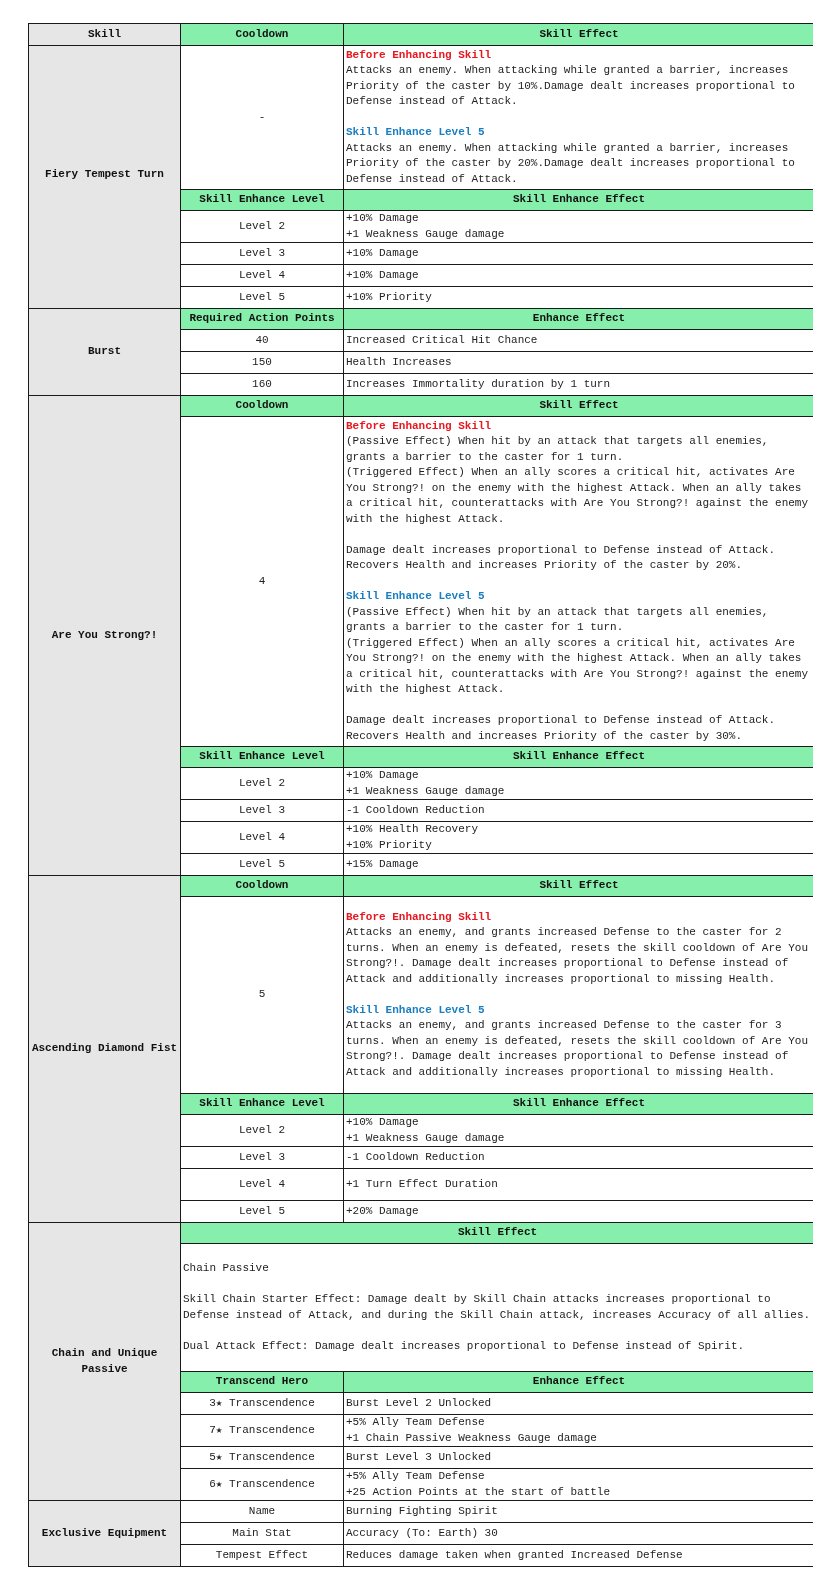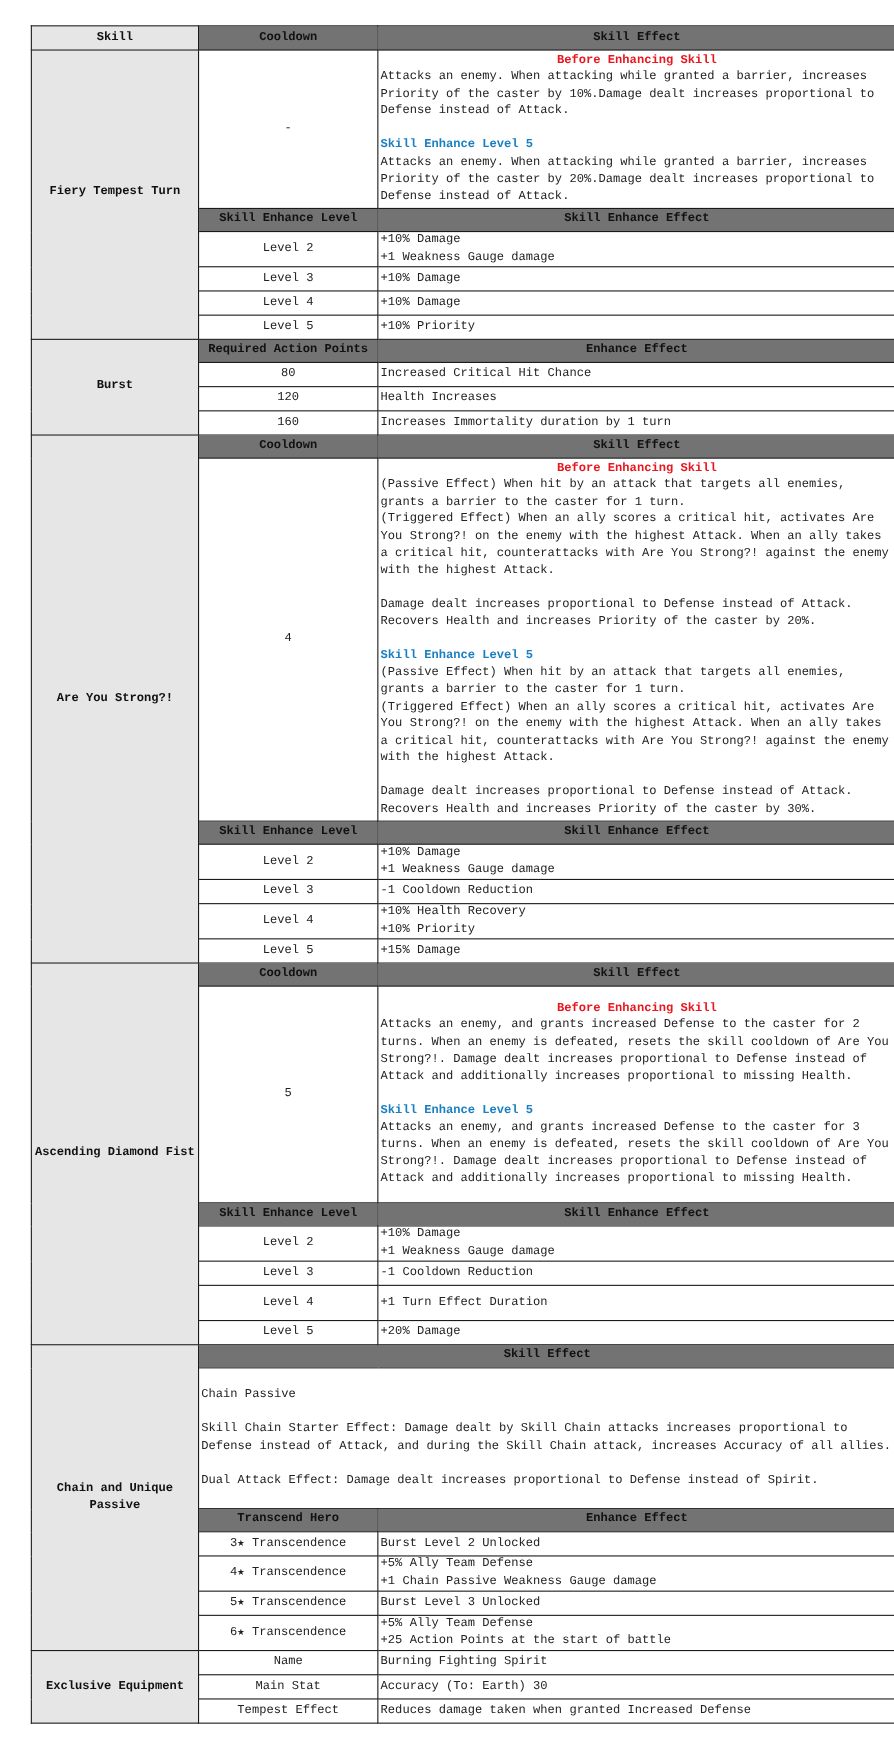--- a/index.html
+++ b/index.html
@@ -17,25 +17,25 @@
     table.skills td, table.skills th {
       border: 1px solid #1a1a1a;
       padding: 0 2px;
       vertical-align: middle;
       line-height: 15.5px;
       overflow: hidden;
     }
     col.c1 { width: 152px; }
     col.c2 { width: 163px; }
     col.c3 { width: 471px; }
-    .hdr { background: #737373; font-weight: bold; text-align: center; color: #111; }
+    .hdr { background: #86efac; font-weight: bold; text-align: center; color: #111; }
     .skillname { background: #e6e6e6; font-weight: bold; text-align: center; color: #111; }
     .center { text-align: center; }
     .left { text-align: left; }
-    .red { color: #e8161e; font-weight: bold; text-align: center; }
+    .red { color: #e8161e; font-weight: bold; }
     .blue { color: #1a7fc1; font-weight: bold; }
     .blk { display: block; }
     .gap { display: block; height: 15.5px; }
     .h22 { height: 21px; }
     .h32 { height: 31px; }
     .cn-h { height: 20px; }
   </style>
 </head>
 <body>
 
@@ -87,25 +87,25 @@
       <td class="center h22">Level 5</td>
       <td class="left">+10% Priority</td>
     </tr>
 
     <tr>
       <td class="skillname" rowspan="4">Burst</td>
       <td class="hdr cn-h">Required Action Points</td>
       <td class="hdr">Enhance Effect</td>
     </tr>
     <tr>
-      <td class="center h22">80</td>
+      <td class="center h22">40</td>
       <td class="left">Increased Critical Hit Chance</td>
     </tr>
     <tr>
-      <td class="center h22">120</td>
+      <td class="center h22">150</td>
       <td class="left">Health Increases</td>
     </tr>
     <tr>
       <td class="center h22">160</td>
       <td class="left">Increases Immortality duration by 1 turn</td>
     </tr>
 
     <tr>
       <td class="skillname" rowspan="7">Are You Strong?!</td>
       <td class="hdr cn-h">Cooldown</td>
@@ -208,21 +208,21 @@
     </tr>
     <tr>
       <td class="hdr cn-h">Transcend Hero</td>
       <td class="hdr">Enhance Effect</td>
     </tr>
     <tr>
       <td class="center h22">3★ Transcendence</td>
       <td class="left">Burst Level 2 Unlocked</td>
     </tr>
     <tr>
-      <td class="center h32">4★ Transcendence</td>
+      <td class="center h32">7★ Transcendence</td>
       <td class="left">
         <span class="blk">+5% Ally Team Defense</span>
         <span class="blk">+1 Chain Passive Weakness Gauge damage</span>
       </td>
     </tr>
     <tr>
       <td class="center h22">5★ Transcendence</td>
       <td class="left">Burst Level 3 Unlocked</td>
     </tr>
     <tr>

